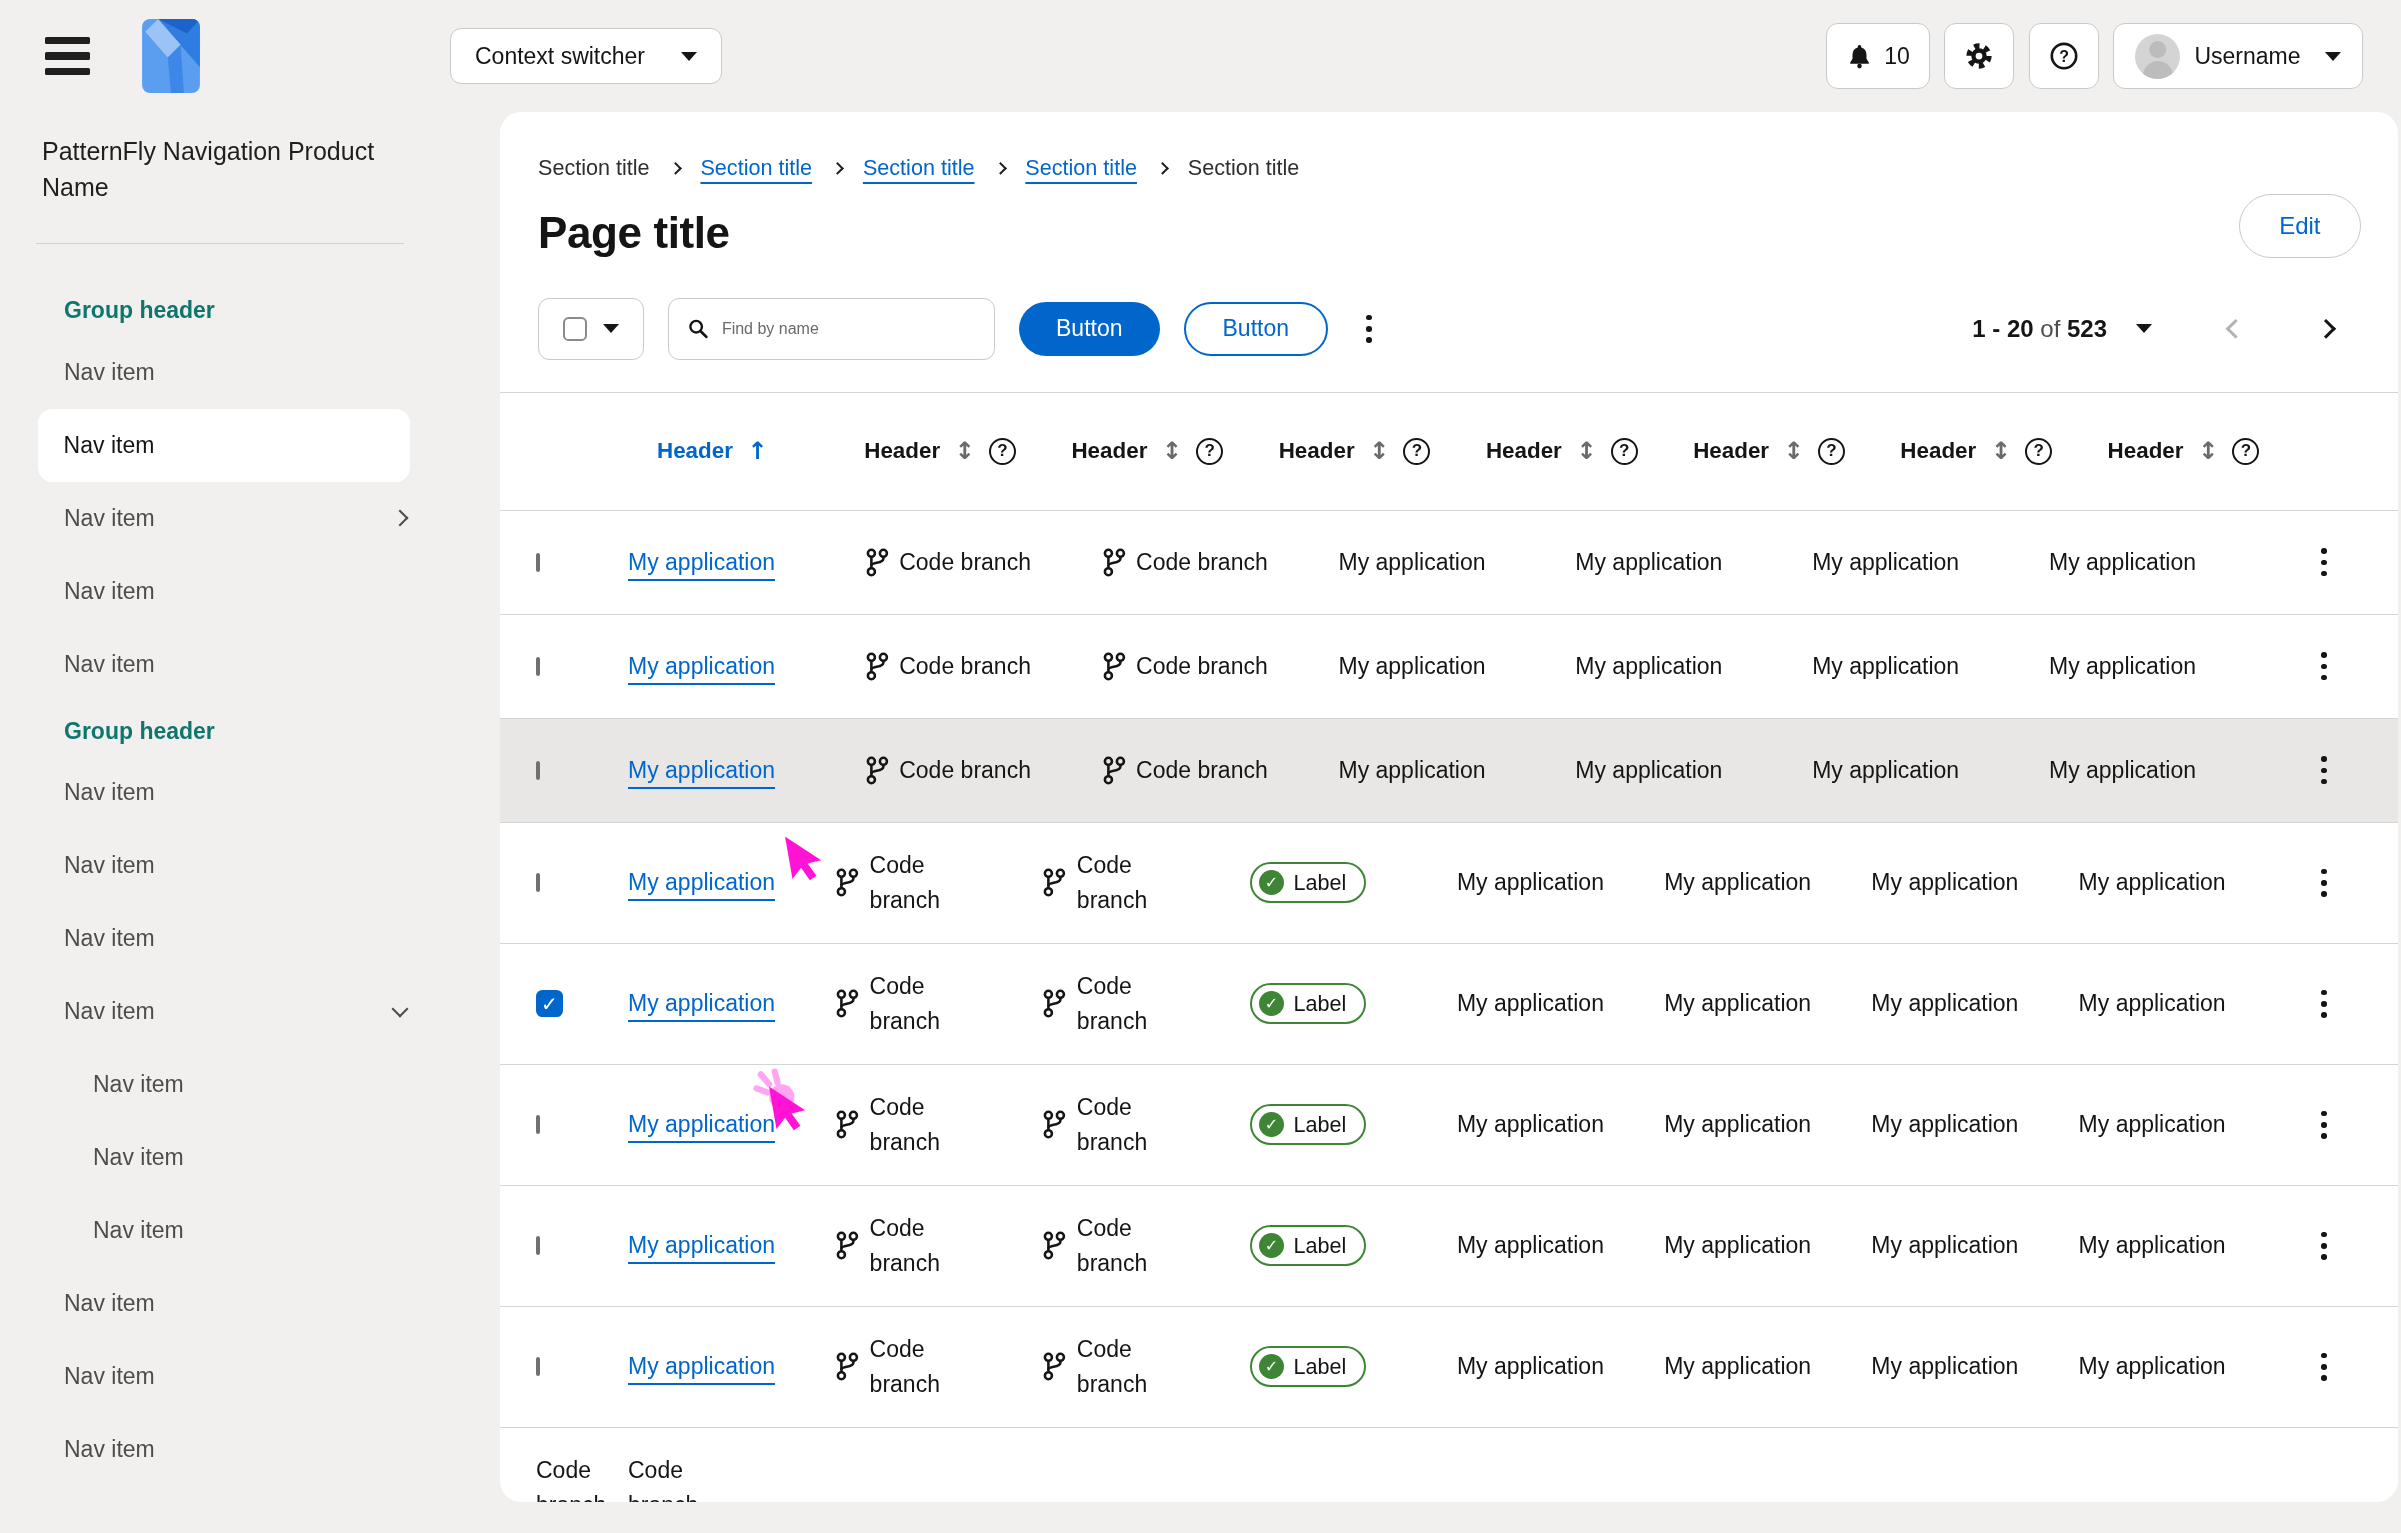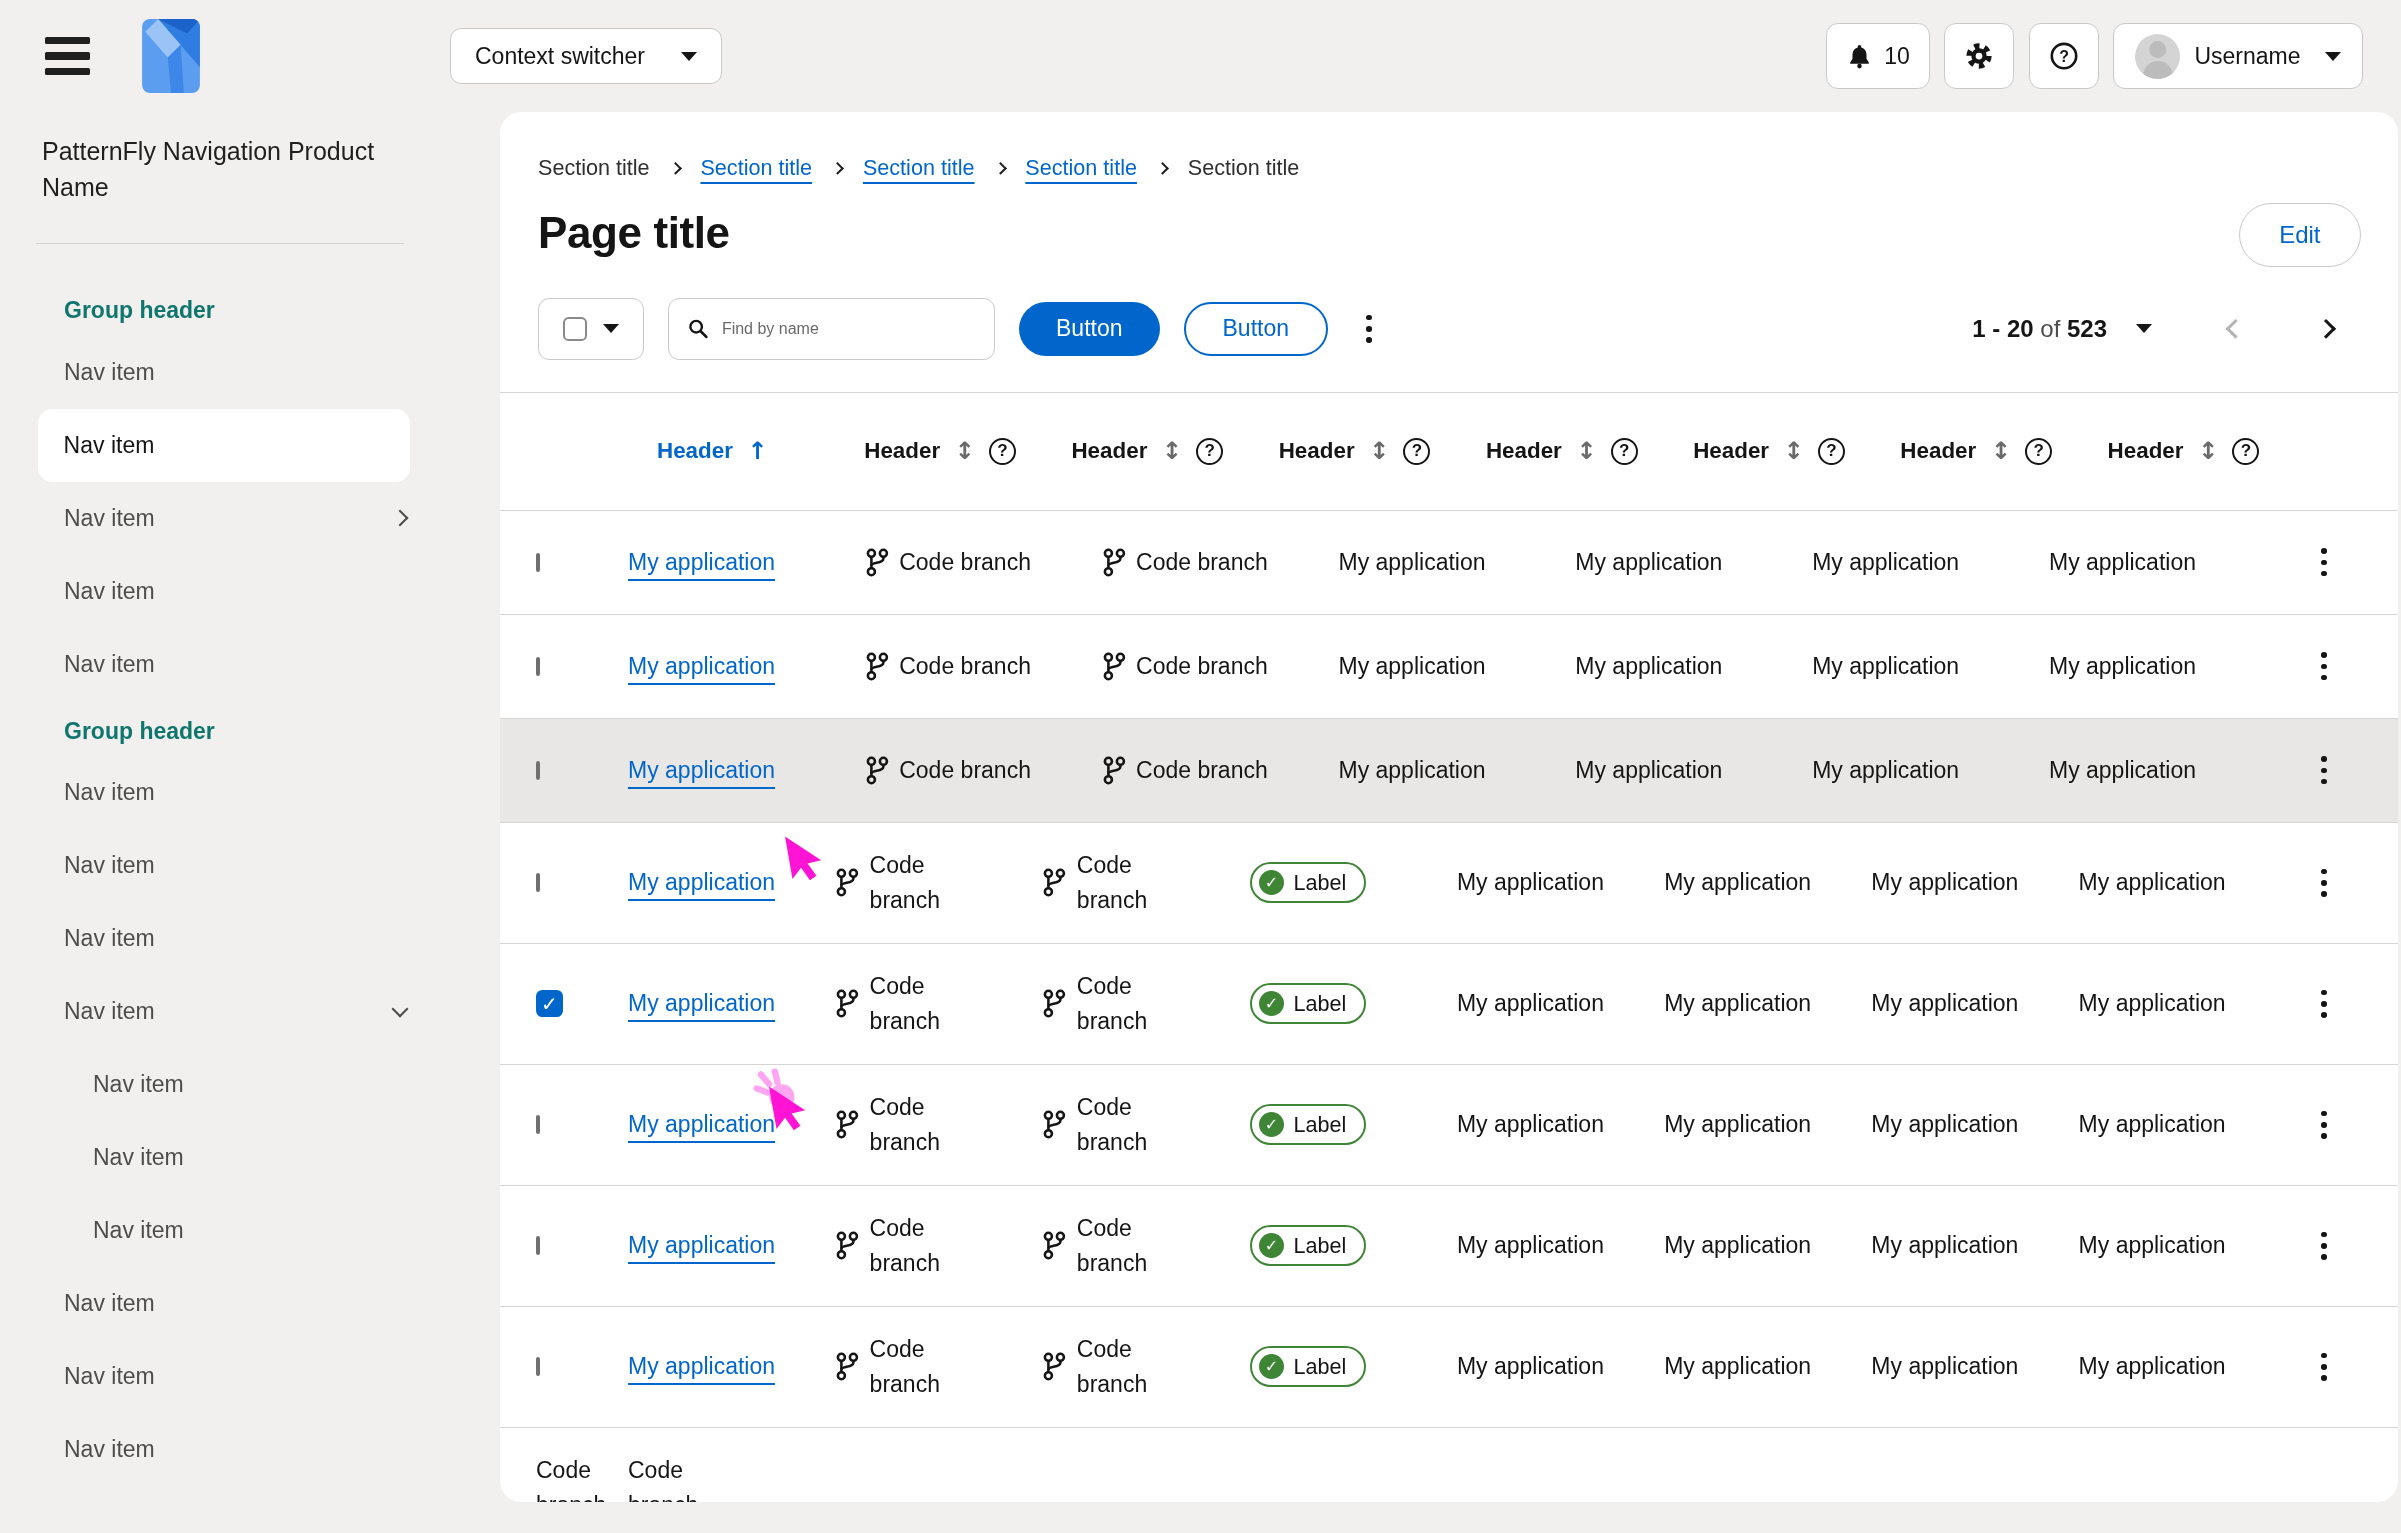--- a/index.html
+++ b/index.html
@@ -43,21 +43,21 @@
   
   .main { flex:1; padding-right:3.2px; }
   .card { background:#fff; border-radius:21px; height:1390px; overflow:hidden; position:relative; }
   .card-inner { padding:38px 0 0 0; }
   .breadcrumb { display:flex; align-items:center; gap:21px; font-size:21.6px; padding:4.8px 38px 0 38px; }
   .crumb-sep { width:8.8px; height:8.8px; border-right:2.8px solid #1f1f1f; border-bottom:2.8px solid #1f1f1f; transform:rotate(-45deg); margin-top:1.6px; }
   .crumb-link { color:#0066cc; text-decoration:underline; text-decoration-thickness:2px; text-underline-offset:7.2px; cursor:pointer; }
   .crumb-text { color:#2f2f2f; }
   .page-title { font-size:44px; font-weight:700; letter-spacing:-0.4px; padding:27px 38px 0 38px; }
   .page-desc { font-size:23px; padding:21px 38px 0 38px; }
-  .edit-btn { position:absolute; top:91px; right:37px; height:64px; width:122px;
+  .edit-btn { position:absolute; top:82px; right:37px; height:64px; width:122px;
     border:1.6px solid #c9c9c9; border-radius:32px; background:#fff; color:#0066cc;
     font-size:24px; display:flex; align-items:center; justify-content:center; cursor:pointer; }
 
   
   .toolbar { margin-top:40px; padding:0 38px 32px 38px; display:flex; align-items:center;
     gap:24px; border-bottom:1.6px solid #d7d5d3; }
   .bulk-select { width:106px; height:62px; border:1.6px solid #c9c9c9; border-radius:11.2px;
     background:#fff; display:flex; align-items:center; justify-content:center; gap:16px; }
   .mini-cb { width:24px; height:24px; border:2px solid #8a8a8a; border-radius:5.6px; background:#fff; }
   .search-box { width:327px; height:62px; border:1.6px solid #c9c9c9; border-radius:11.2px;

